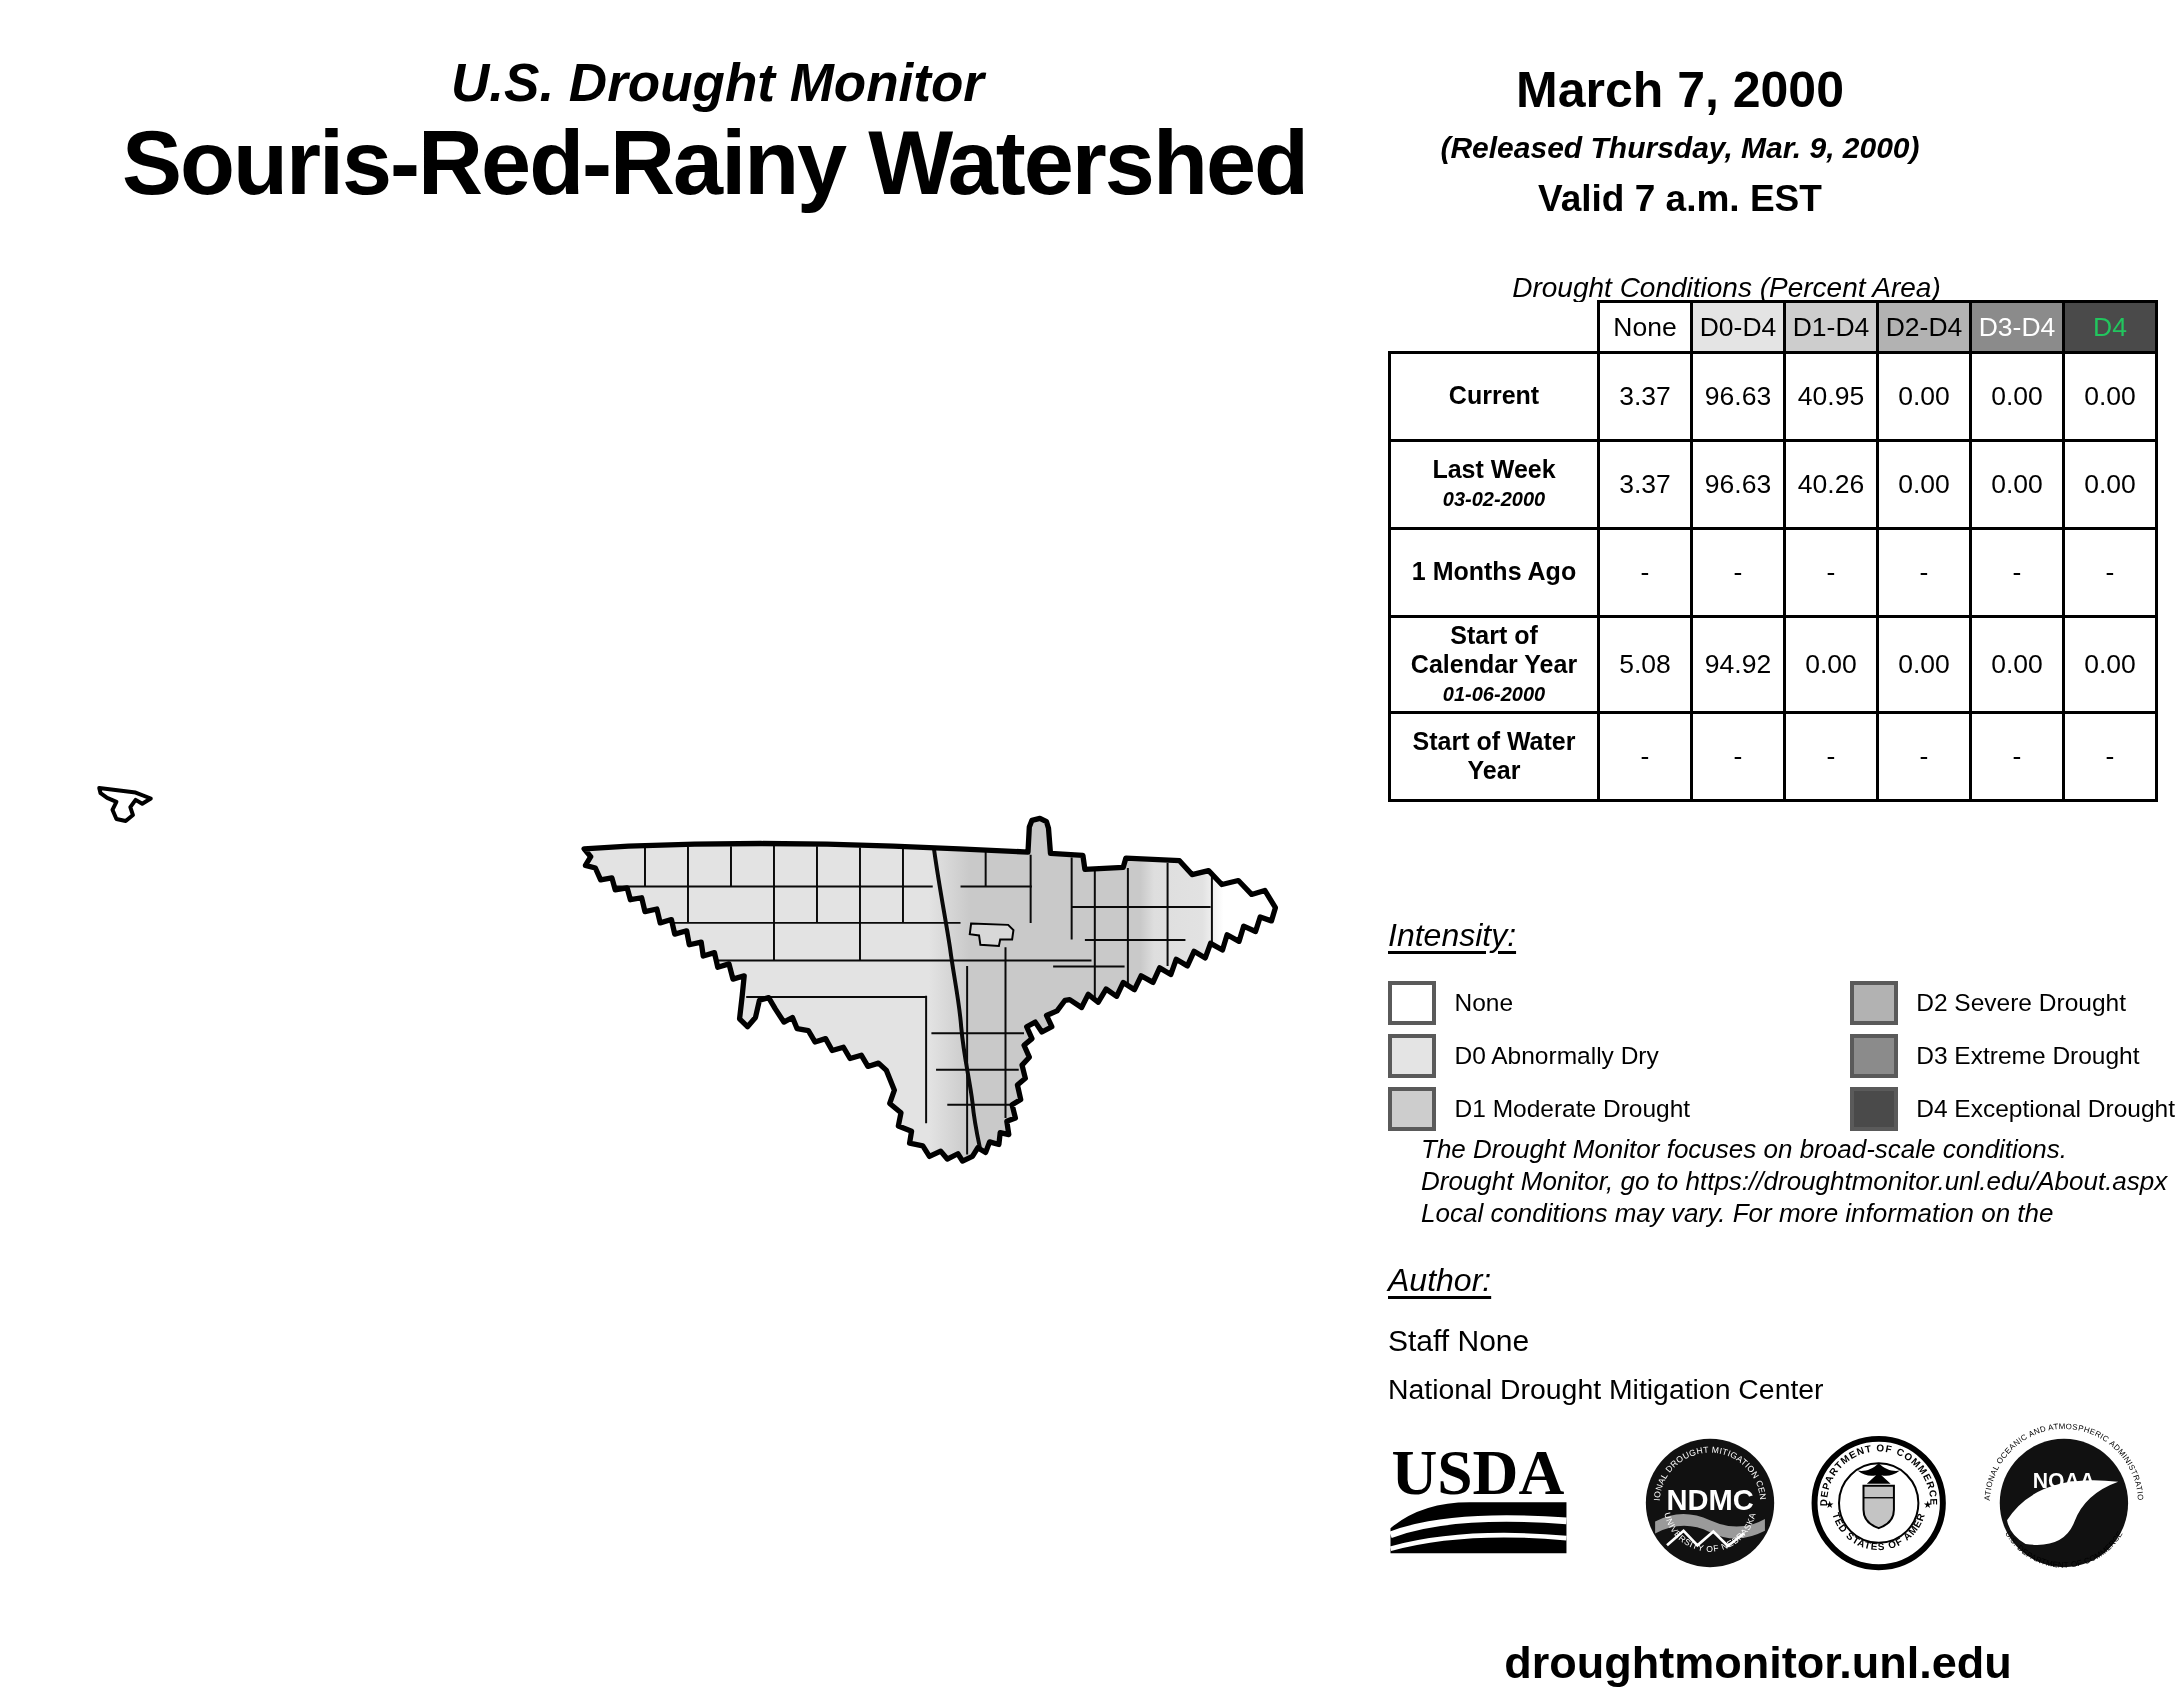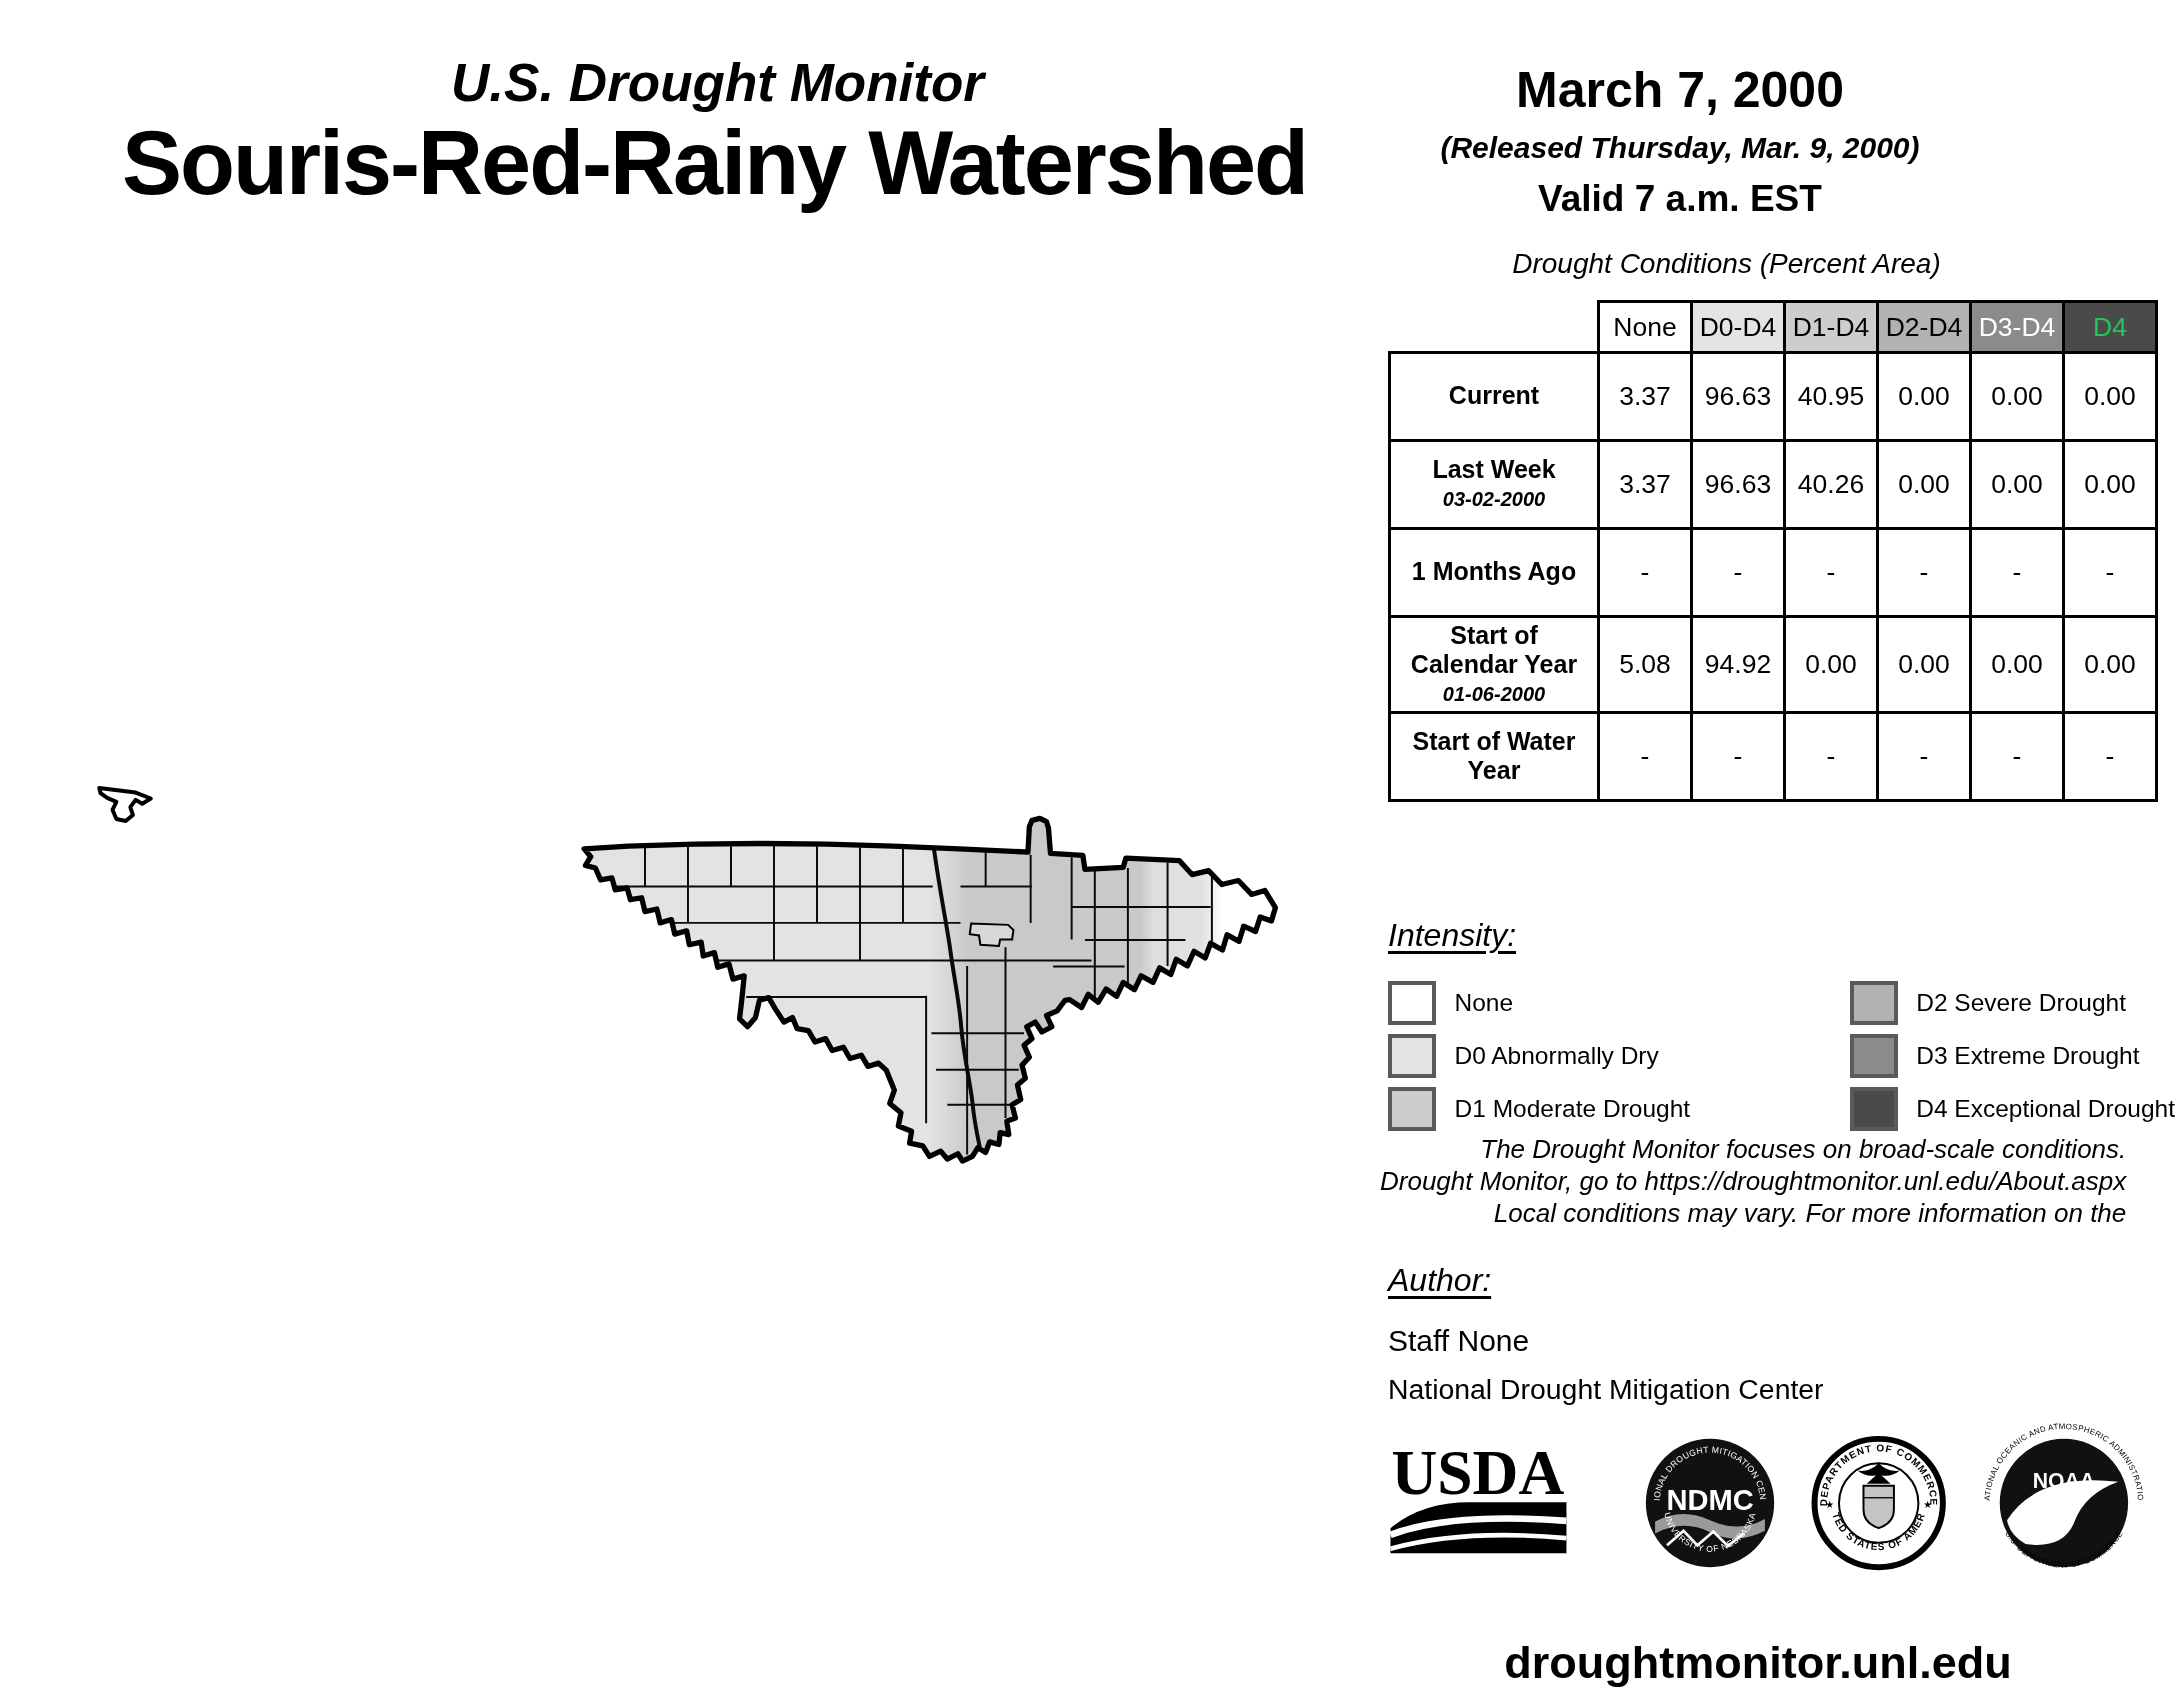--- a/index.html
+++ b/index.html
@@ -11,41 +11,41 @@
   .abs{position:absolute;}
   
   .program-title{left:56px;top:52px;width:1323px;text-align:center;
     font-size:53px;font-weight:bold;font-style:italic;white-space:nowrap;}
   .region-title{left:20px;top:112px;width:1389px;text-align:center;
     font-size:90px;font-weight:bold;letter-spacing:-2px;white-space:nowrap;}
   .date-block{left:1389px;top:61px;width:582px;text-align:center;}
   .date-line{font-size:50px;font-weight:bold;white-space:nowrap;}
   .released-line{font-size:30px;font-weight:bold;font-style:italic;margin-top:12px;white-space:nowrap;}
   .valid-line{font-size:37px;font-weight:bold;margin-top:13.2px;white-space:nowrap;}
-  .table-title{left:1389px;top:248px;width:675px;text-align:center;
+  .table-title{left:1389px;top:272px;width:675px;text-align:center;
     font-size:28px;font-style:italic;white-space:nowrap;}
   
   table.dm{position:absolute;left:1388px;top:300px;border-collapse:collapse;table-layout:fixed;}
   table.dm td,table.dm th{border:3.3px solid #000;padding:0;text-align:center;vertical-align:middle;}
   table.dm .blank{border:none;background:#fff;}
   table.dm th.col{width:90px;height:48px;font-size:26.5px;font-weight:normal;}
   table.dm th.rowlab{width:198px;font-size:25px;font-weight:bold;line-height:29px;padding:2.6px 4px;}
   table.dm td.val{height:85px;font-size:26.5px;font-weight:normal;}
   .rsub{font-size:20px;font-weight:600;font-style:italic;margin-top:1.3px;}
   
   .legend{left:1388px;top:917px;width:787px;}
   .legend-title{font-size:32px;font-style:italic;text-decoration:underline;text-decoration-thickness:2.6px;text-underline-offset:5.3px;margin-bottom:22.5px;}
   .legend-cols{display:flex;}
   .legend-col{display:flex;flex-direction:column;}
   .legend-col.c1{width:490px;}
   .leg-item{display:flex;align-items:center;height:53px;}
   .swatch{width:40px;height:36px;border:4px solid #5a5a5a;margin-right:18.5px;flex:none;}
   .leg-label{font-size:24.5px;white-space:nowrap;}
   
-  .disclaimer{left:1380px;top:1133px;font-size:26px;font-style:italic;line-height:32px;white-space:nowrap;text-align:right;}
+  .disclaimer{left:1421px;top:1133px;font-size:26px;font-style:italic;line-height:32px;white-space:nowrap;}
   .author{left:1388px;top:1262px;}
   .author-title{font-size:32px;font-style:italic;text-decoration:underline;text-decoration-thickness:2.6px;text-underline-offset:5.3px;}
   .author-name{font-size:30px;margin-top:25px;}
   .author-org{font-size:28.4px;margin-top:14.6px;}
   
   .site-url{left:1389px;top:1598px;width:738px;text-align:center;font-size:45px;font-weight:bold;white-space:nowrap;margin-top:39px;}
   svg{display:block;}
   .map-layer{left:0;top:0;}
   .logo-layer{left:0;top:0;}
 </style>

